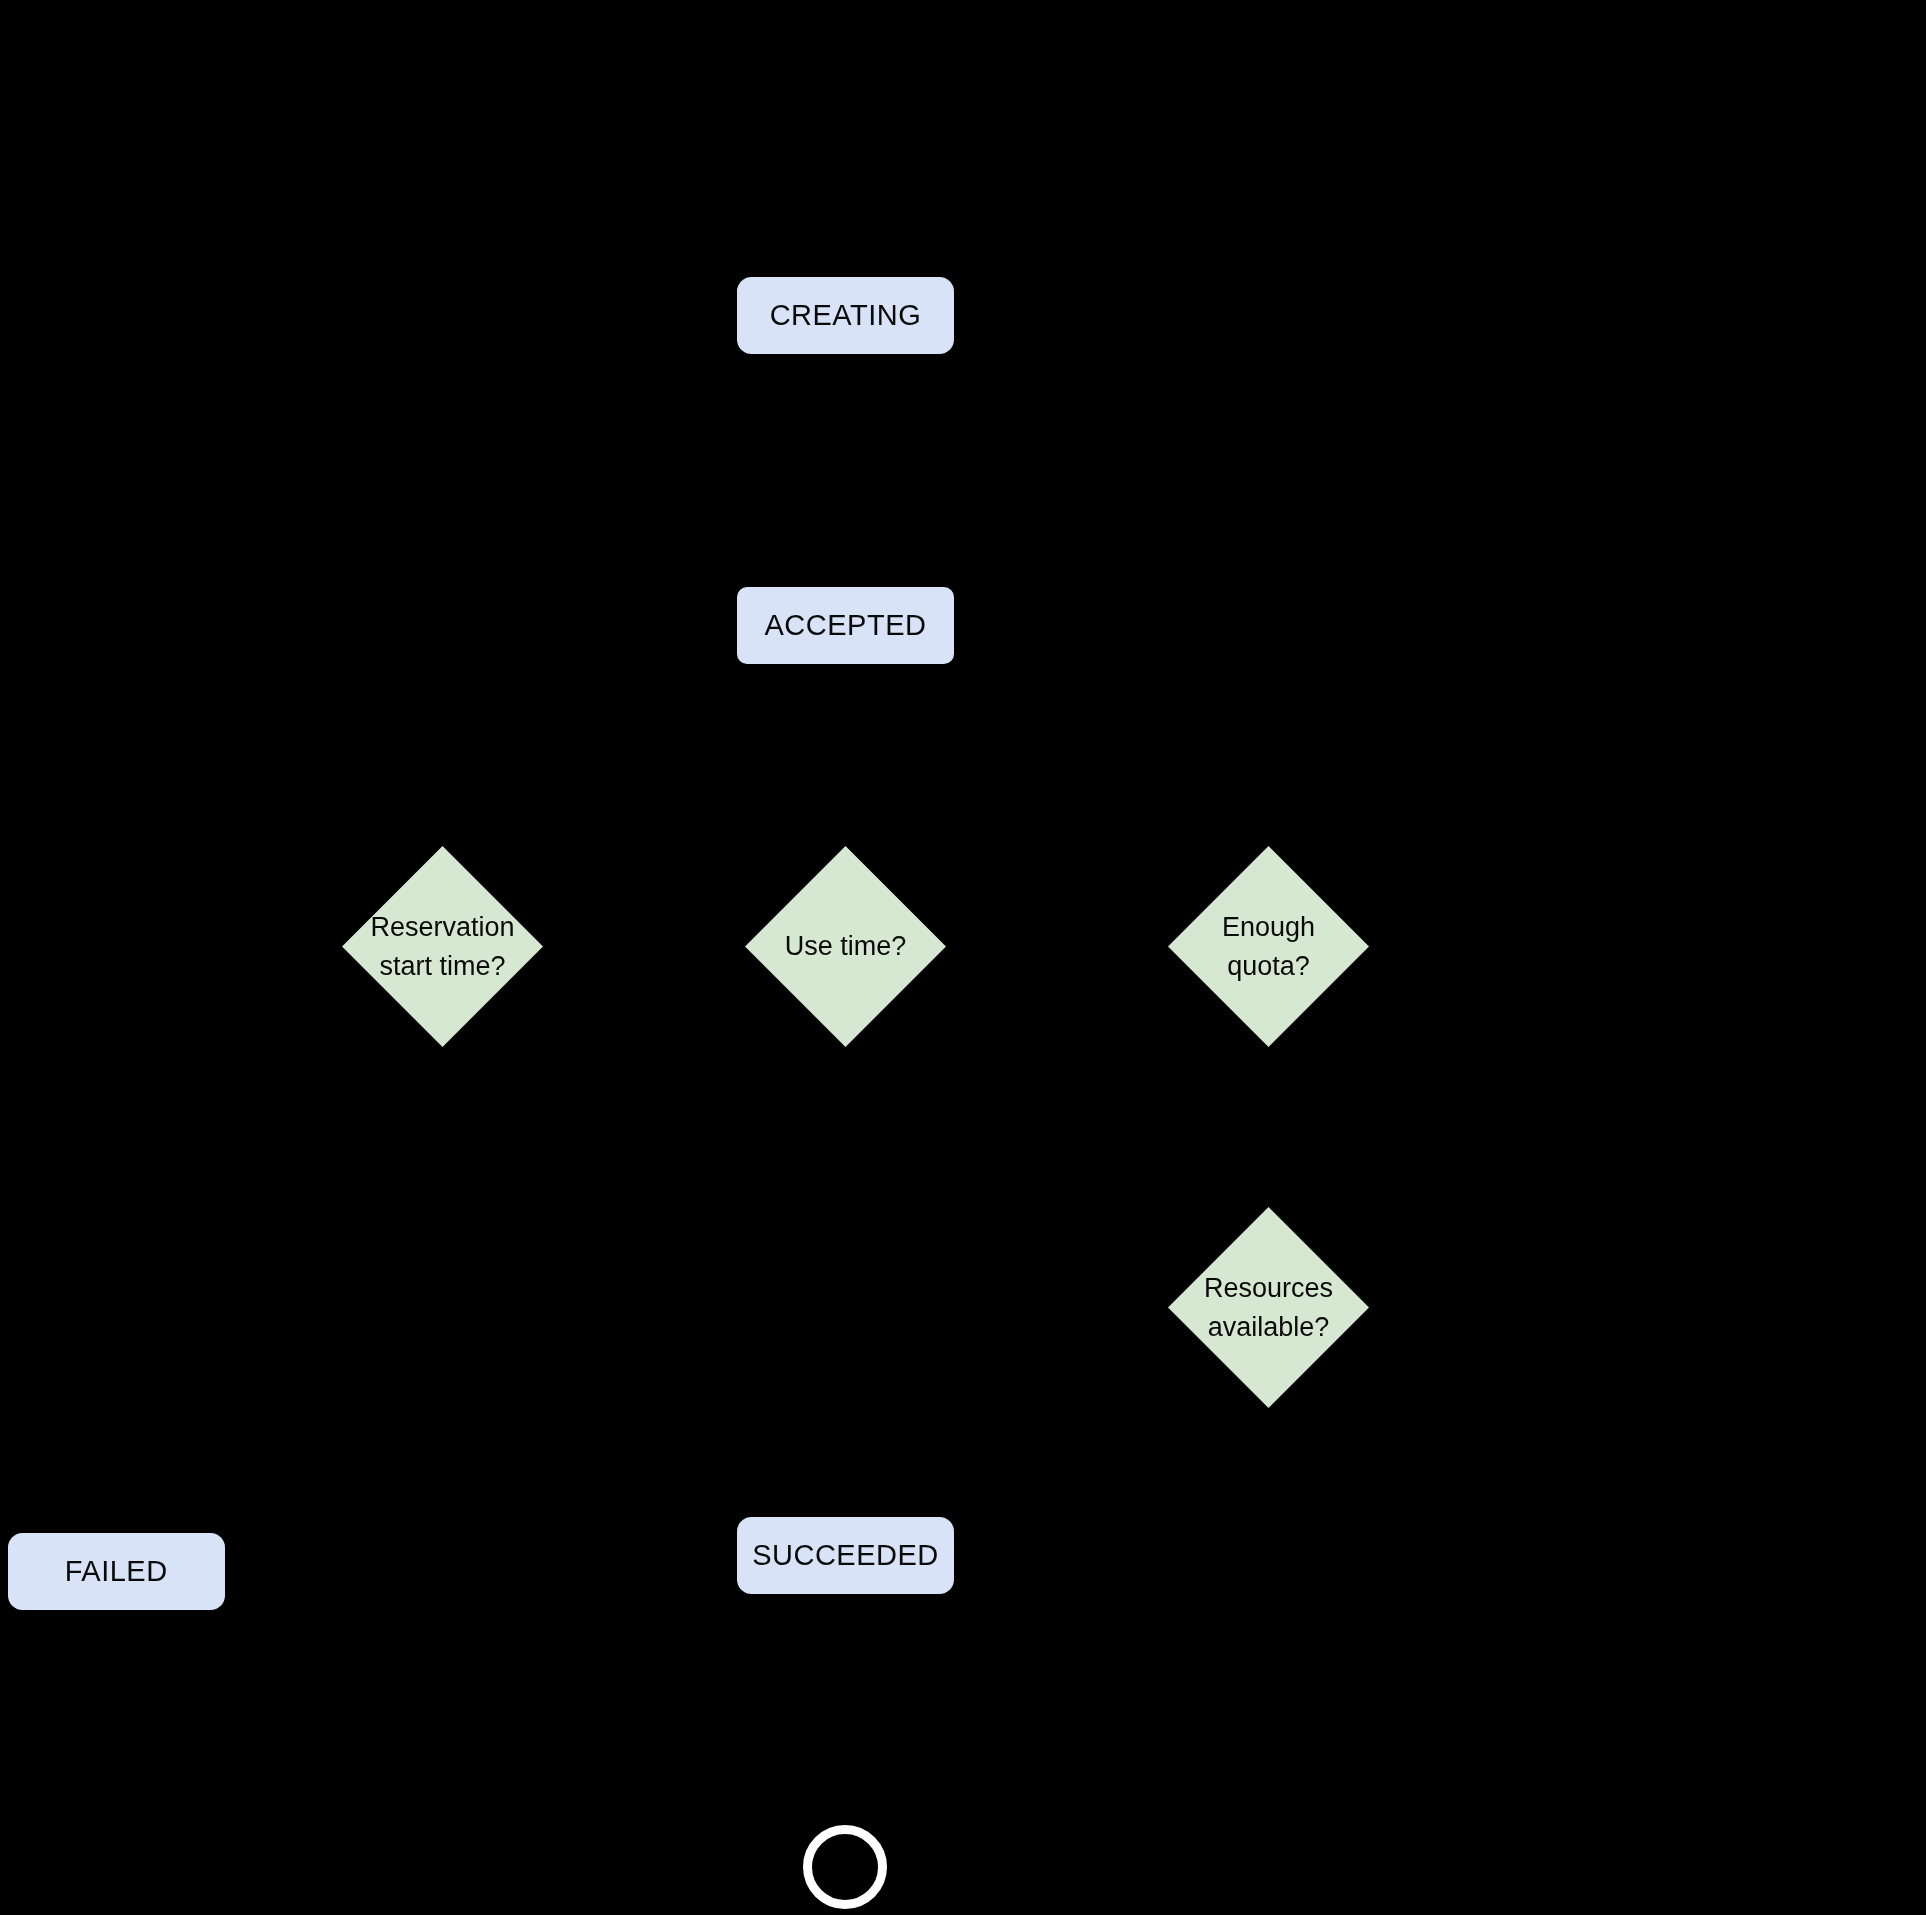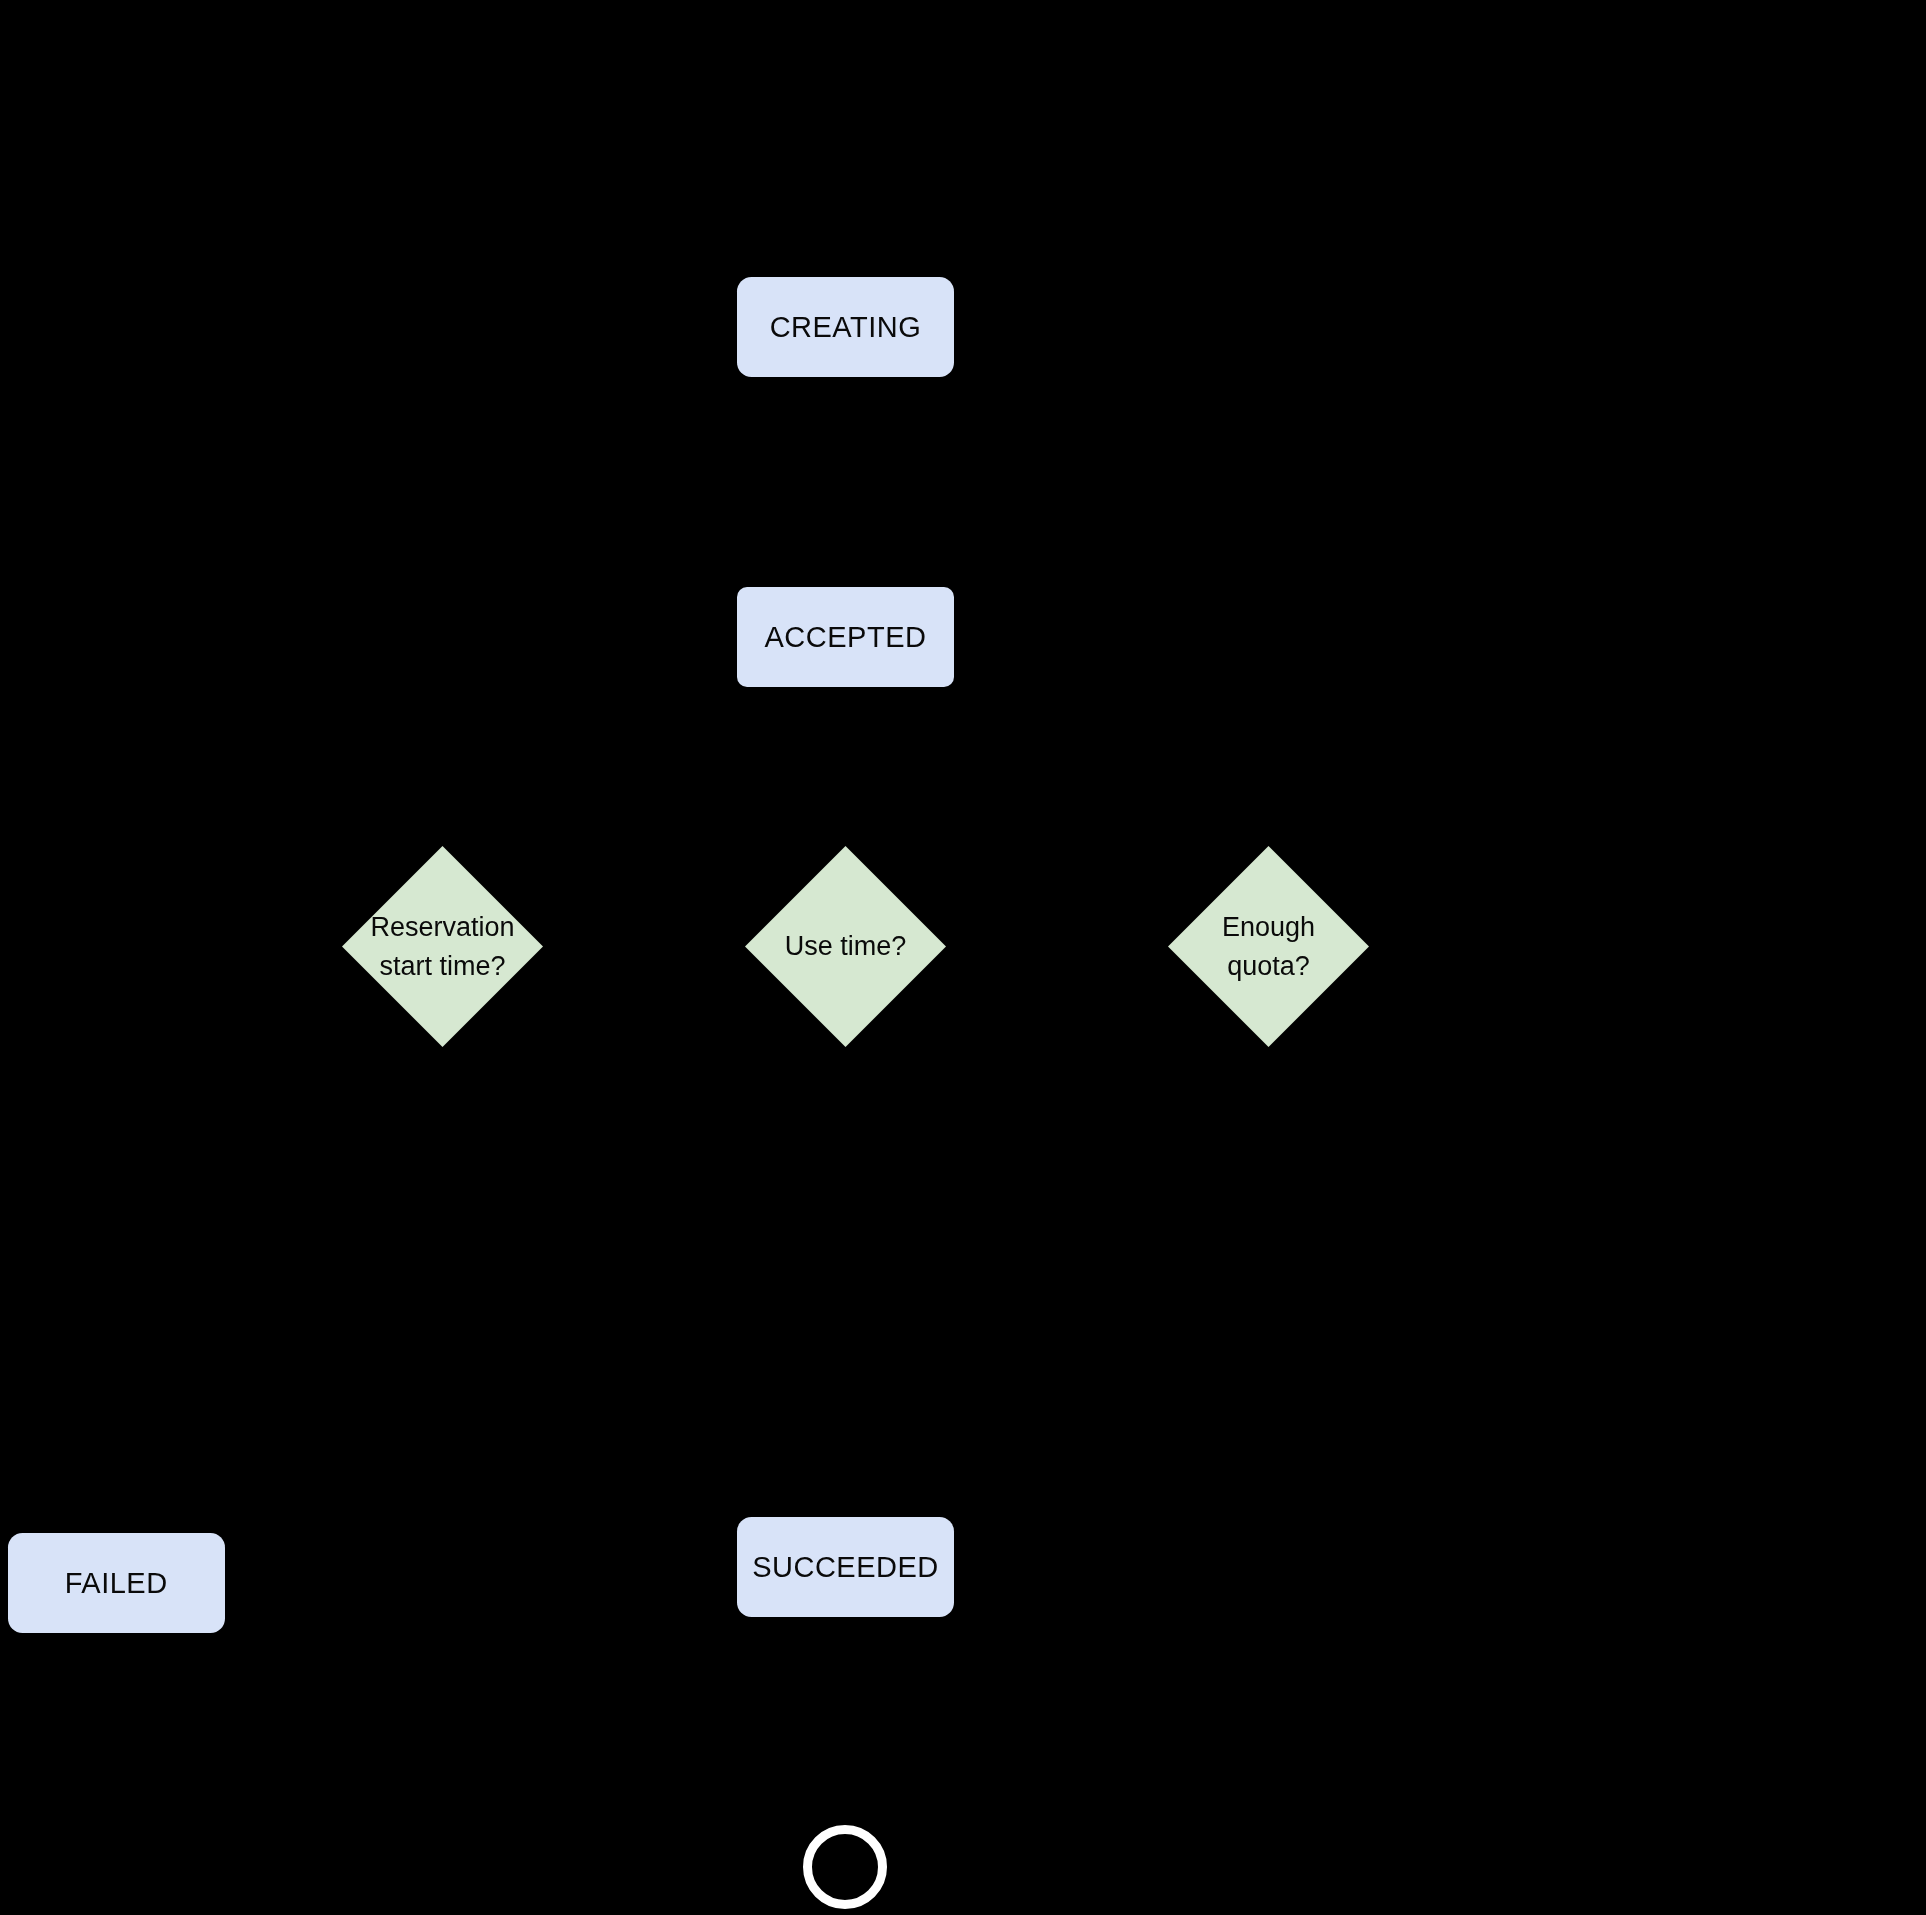--- a/index.html
+++ b/index.html
@@ -11,21 +11,21 @@
     position: relative;
     width: 1926px;
     height: 1916px;
     background: var(--background, #000000);
     font-family: "Liberation Sans", sans-serif;
     overflow: hidden;
   }
   .state {
     position: absolute;
     width: 217px;
-    height: 100px;
+    height: 77px;
     background: var(--state-fill, #d8e3f8);
     border-radius: 14.5px;
     display: flex;
     align-items: center;
     justify-content: center;
     color: var(--text, #0a0a0a);
     font-size: 29px;
     letter-spacing: 0.5px;
     white-space: nowrap;
   }
@@ -88,17 +88,21 @@
   <div class="decision" style="left:745px; top:846px;">
     <span class="line">Use time?</span>
     <span class="line"></span>
   </div>
 
   <div class="decision" style="left:1168px; top:846px;">
     <span class="line">Enough</span>
     <span class="line">quota?</span>
   </div>
 
+  <div class="decision" style="left:1168px; top:1207px;">
+    <span class="line">Resources</span>
+    <span class="line">available?</span>
+  </div>
 
   <div class="end-ring" style="left:803px; top:1825px;"></div>
 
 </div>
 
 
 </body></html>

